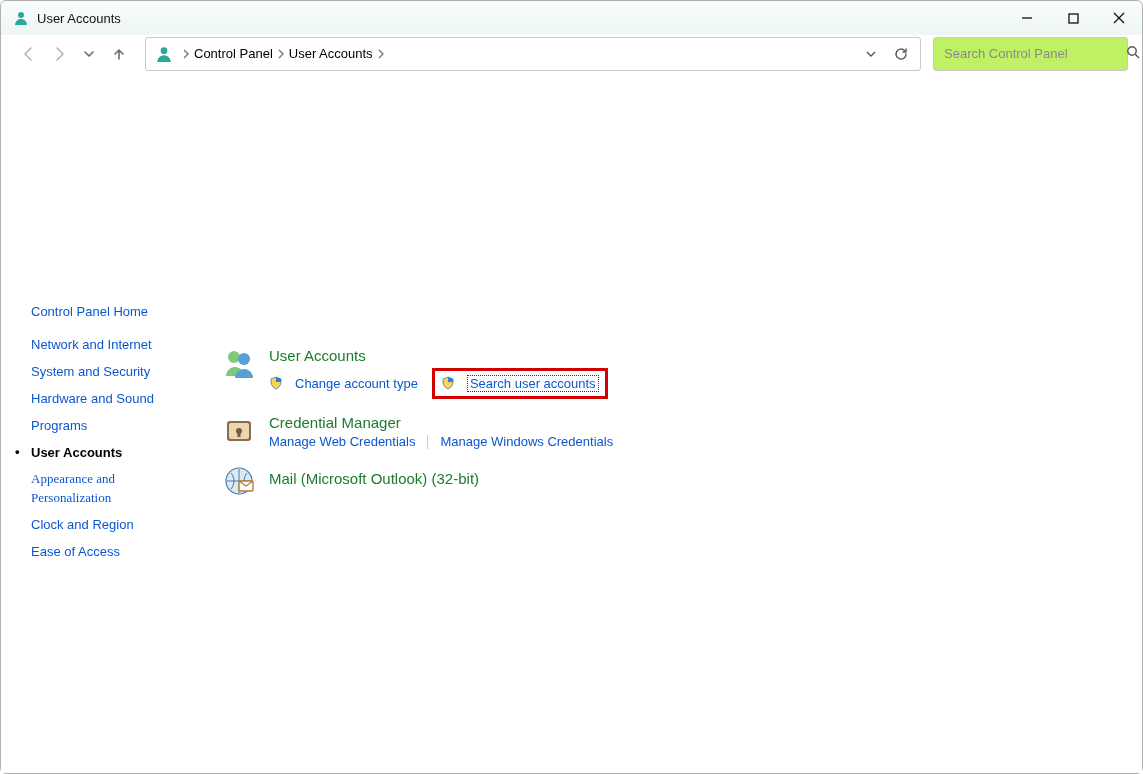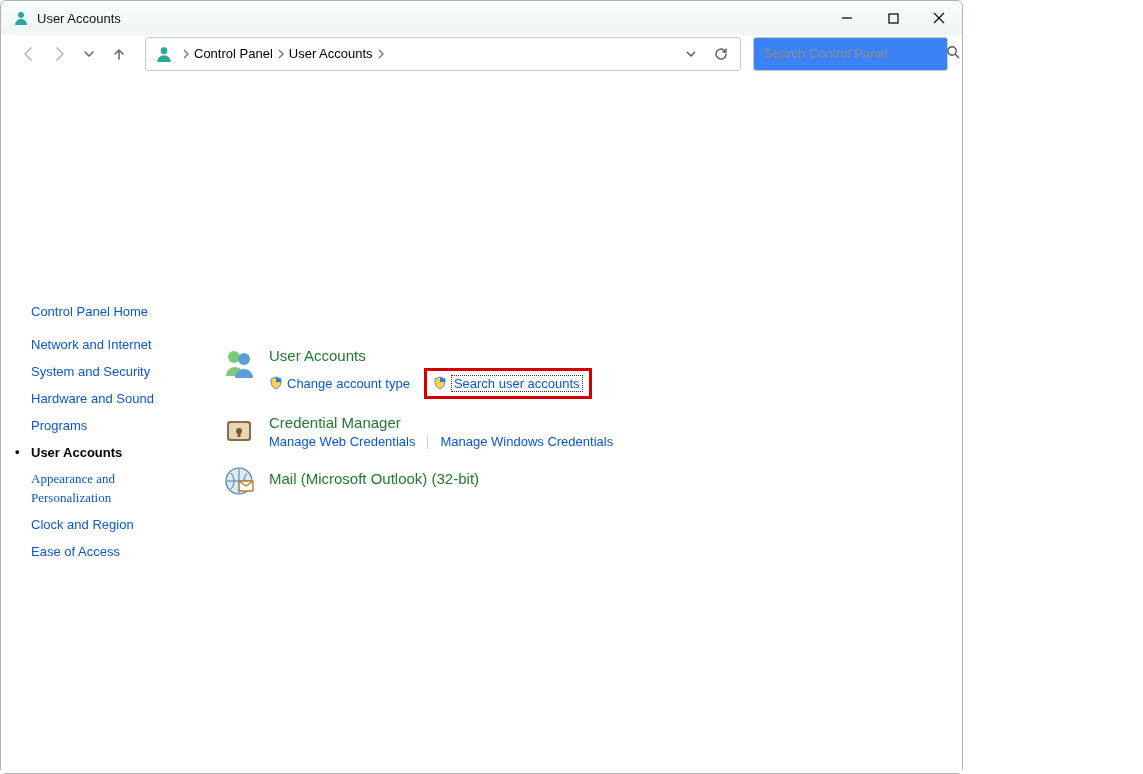--- a/index.html
+++ b/index.html
@@ -6,21 +6,21 @@
   html, body {
     margin: 0; padding: 0;
     width: 1143px; height: 774px;
     font-family: "Segoe UI", Tahoma, sans-serif;
     font-size: 13px;
     color: #000;
     background: #ffffff;
     overflow: hidden;
   }
   .window {
-    width: 963px; height: 774px;
+    width: 1143px; height: 774px;
     border: 1px solid #b0b0b0;
     border-radius: 6px;
     background: #fff;
     display: flex; flex-direction: column;
     position: relative;
   }
   
   .titlebar {
     height: 34px;
     background: linear-gradient(#f9fcfc, #eef6f6);
@@ -88,21 +88,21 @@
     display: flex; align-items: center; justify-content: center;
     color: #555;
   }
   .searchbox {
     width: 195px; height: 34px;
     border: 1px solid #c9c9c9;
     border-radius: 3px;
     display: flex; align-items: center;
     padding: 0 8px;
     color: #777;
-    background: #3b82f6;
+    background: #bef264;
   }
   .searchbox input {
     flex: 1; border: none; outline: none;
     font-size: 13px; color: #333;
     background: transparent;
   }
   .searchbox input::placeholder { color: #8a8a8a; }
   .searchbox .search-icn { color: #555; margin-left: 4px; }
 
   
@@ -165,20 +165,21 @@
   .tasklinks {
     display: flex; flex-wrap: wrap; align-items: center;
     gap: 0;
   }
   .tasklink {
     color: #0b57d0;
     font-size: 13px;
     text-decoration: none;
     display: inline-flex; align-items: center;
     cursor: pointer;
+    gap: 8px;
   }
   .shield {
     width: 14px; height: 14px;
     margin-right: 4px;
     display: inline-flex;
   }
   .col {
     border-left: 1px solid #ccc;
     height: 14px;
     margin: 0 12px;

